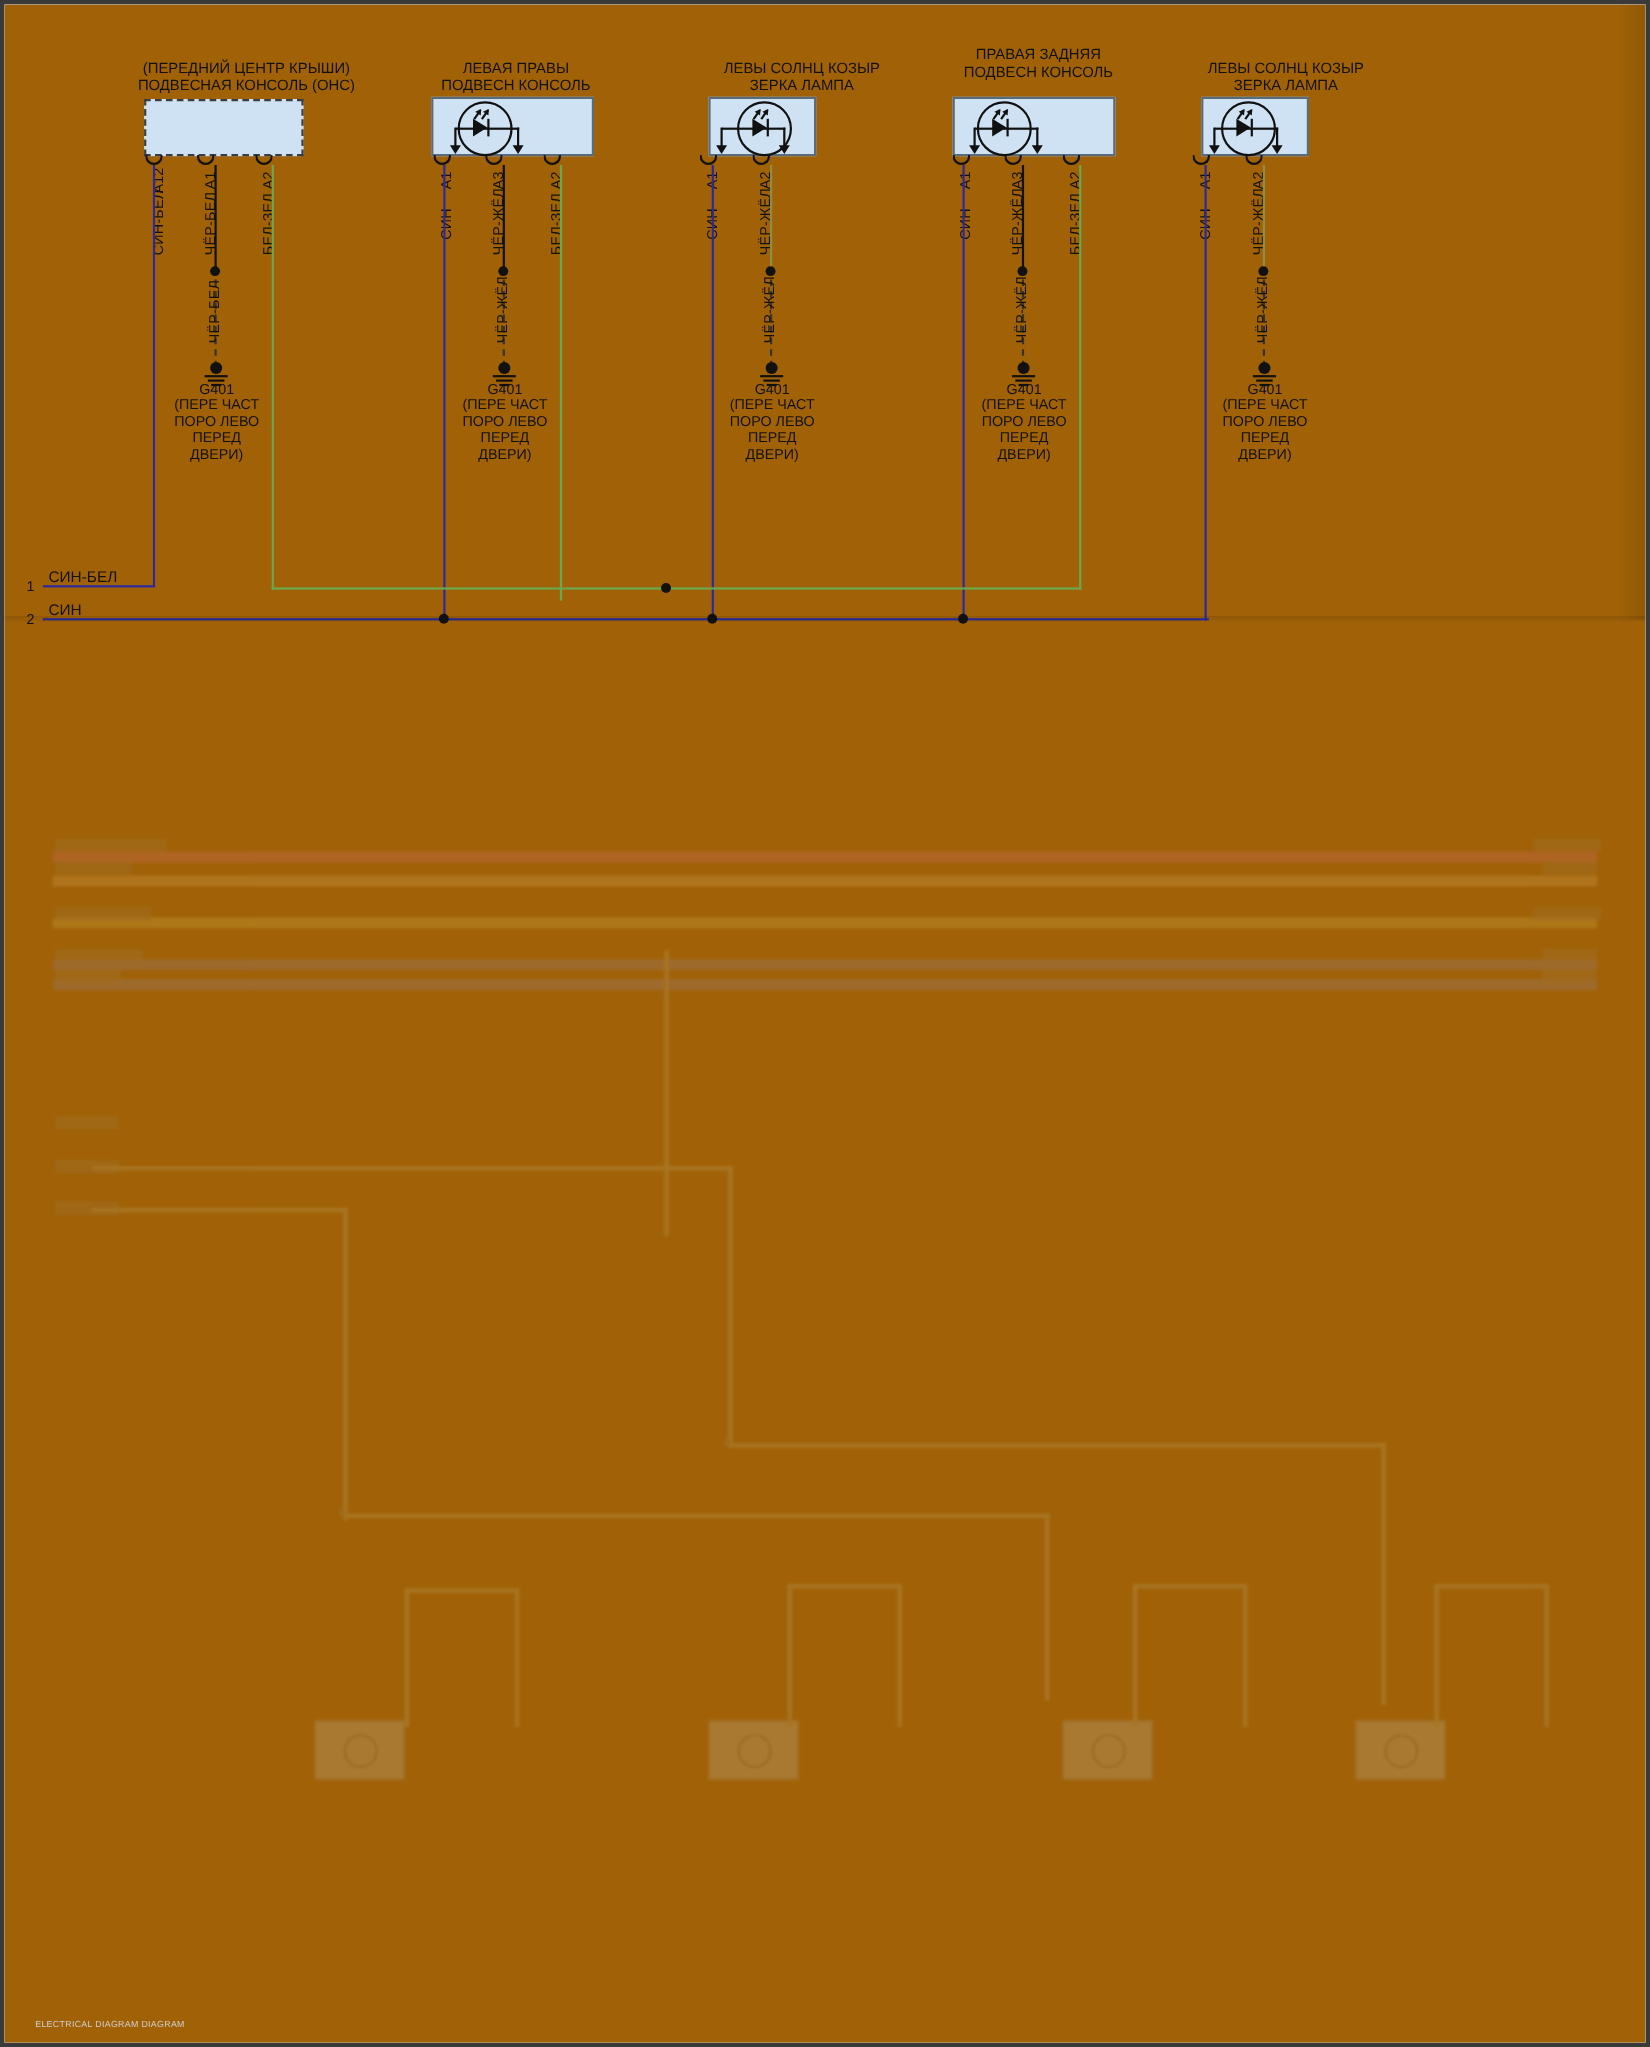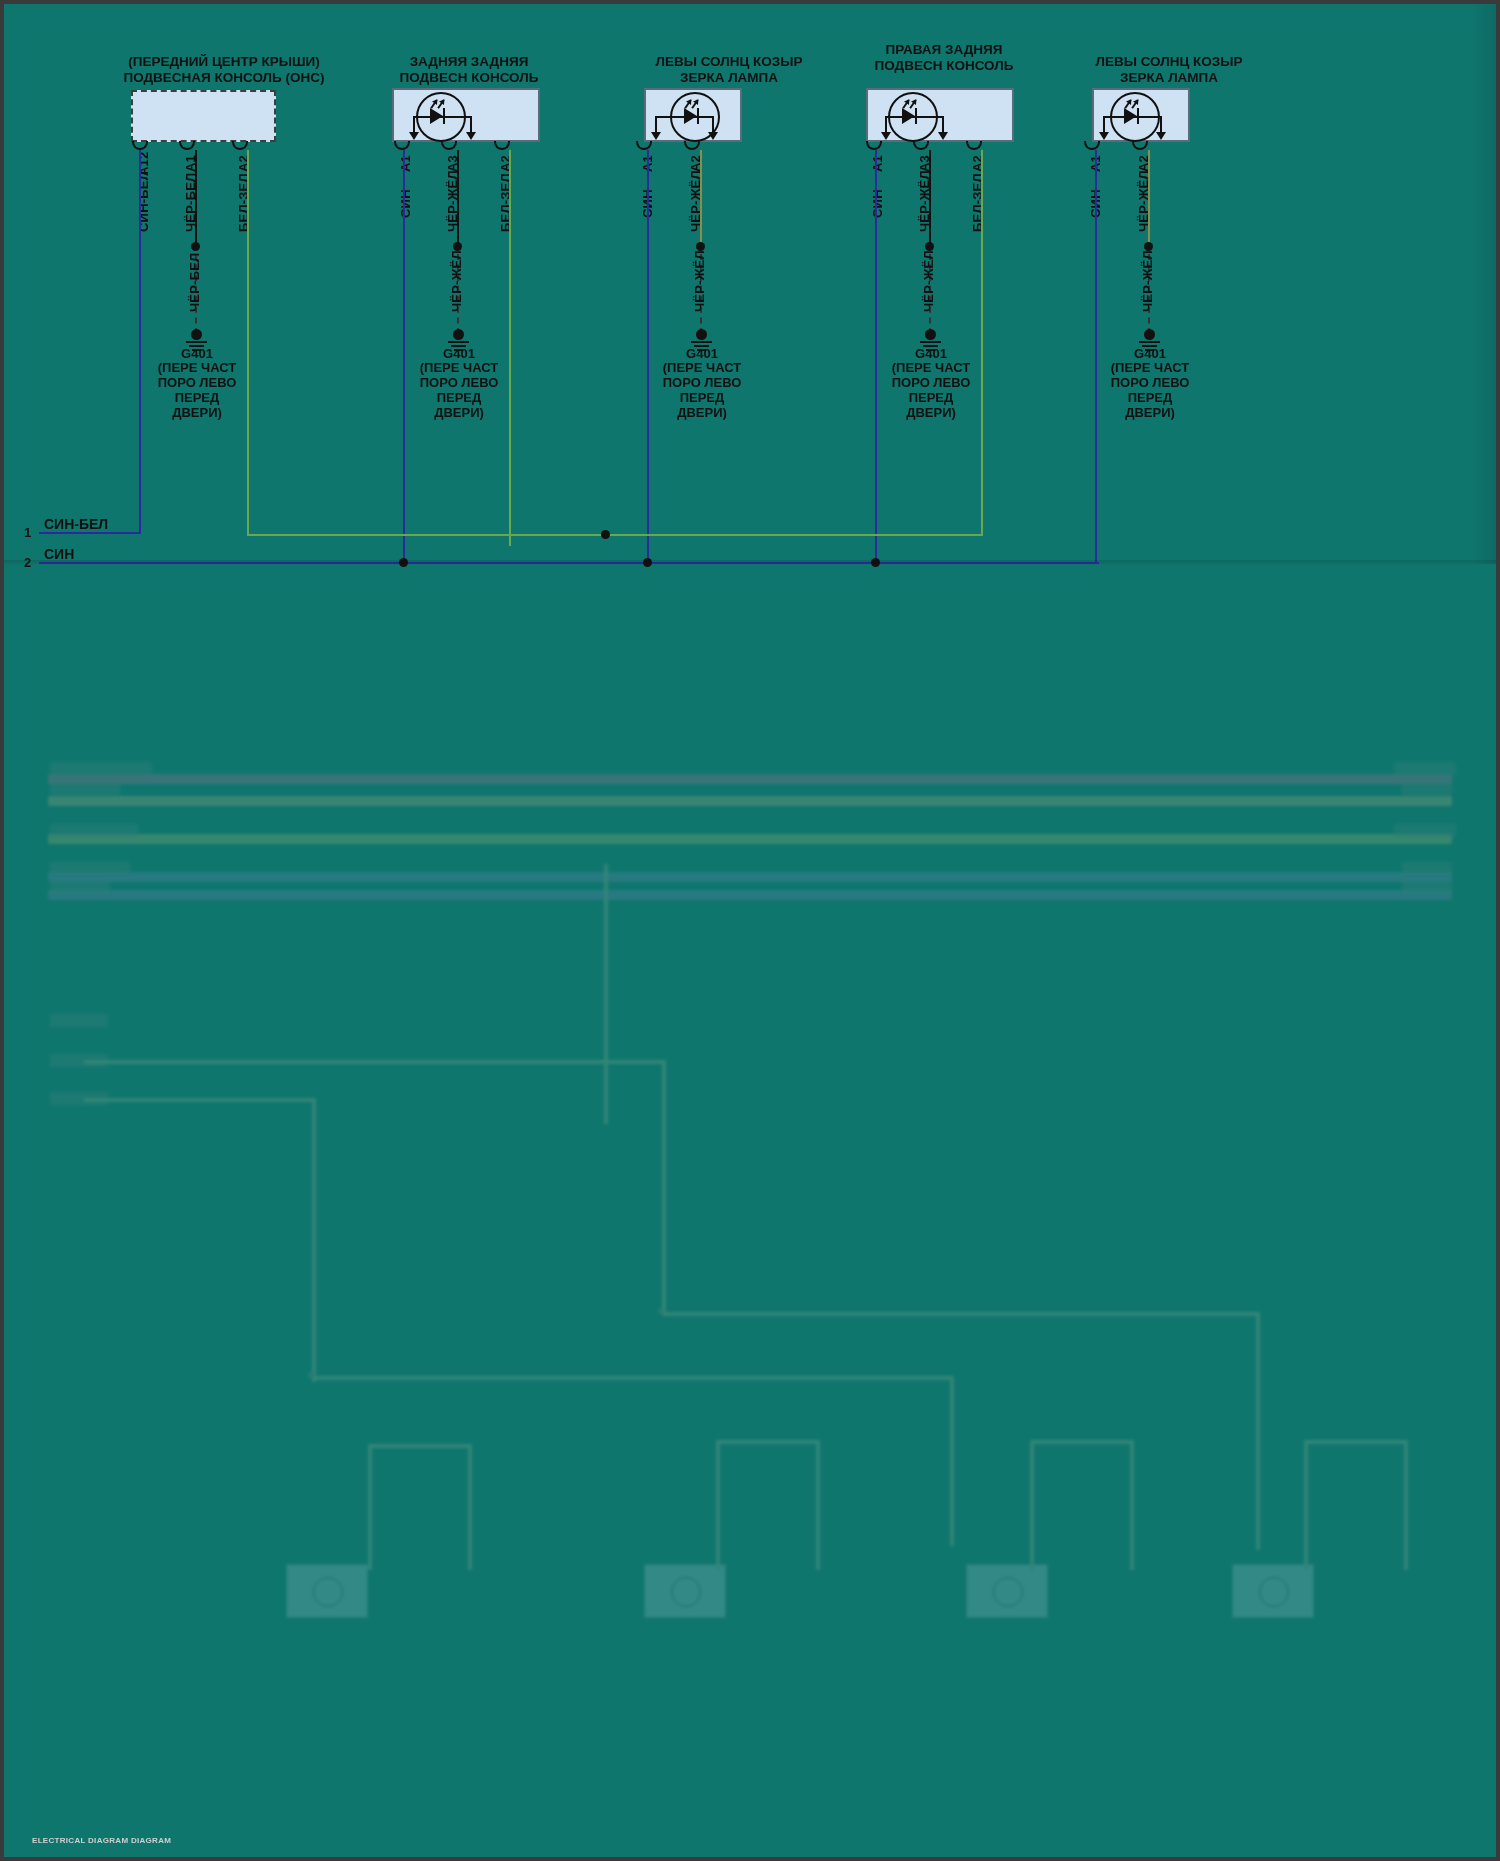--- a/index.html
+++ b/index.html
@@ -3,21 +3,21 @@
 <meta charset="utf-8">
 <style>
   html,body{margin:0;padding:0;background:#6e6e6e;}
   body{font-family:"Liberation Sans", sans-serif;}
   #page{
     position:relative;width:1500px;height:1861px;
     background:#ffffff;overflow:hidden;
     box-sizing:border-box;
     border:4px solid #3a3a3a;
   }
-  #sheet{position:absolute;inset:0;background:#0f766e;font-weight:bold;}
+  #sheet{position:absolute;inset:0;background:#a16207;}
 
   
   .vline{position:absolute;width:2px;background:#111;}
   .hline{position:absolute;height:2px;background:#111;}
   .vline.blue,.hline.blue{background:#2a2a9e;}
   .vline.green,.hline.green{background:#6aa84f;}
   .vline.olive,.hline.olive{background:#8d8d4a;}
   .dashv{position:absolute;width:0;border-left:2px dashed #333;}
 
   .node{position:absolute;width:9px;height:9px;border-radius:50%;background:#111;}
@@ -126,21 +126,21 @@
       <div class="dot"></div>
         <div class="g1"></div>
         <div class="g2"></div>
         <div class="g3"></div>
     </div>
     <div class="ctext" style="left:132px;top:342px;width:122px;">G401</div>
     <div class="ctext" style="left:132px;top:356px;width:122px;">(ПЕРЕ ЧАСТ
 ПОРО ЛЕВО ПЕРЕД
 ДВЕРИ)</div>
 
-    <div class="modtitle" style="left:350px;top:50px;width:230px;">ЗАДНЯЯ ЗАДНЯЯ
+    <div class="modtitle" style="left:350px;top:50px;width:230px;">ЛЕВАЯ ПРАВЫ
 ПОДВЕСН КОНСОЛЬ</div>
     <div class="module" style="left:388px;top:84px;width:148px;height:54px;"></div>
     <div class="lamp" style="left:412px;top:88px;">
       <div class="ar1"></div>
         <div class="ar2"></div>
         <div class="tri"></div>
         <div class="bar"></div>
     </div>
     <div class="hline" style="left:410px;top:112px;width:58px;"></div>
     <div class="vline" style="left:409px;top:112px;height:18px;"></div>

